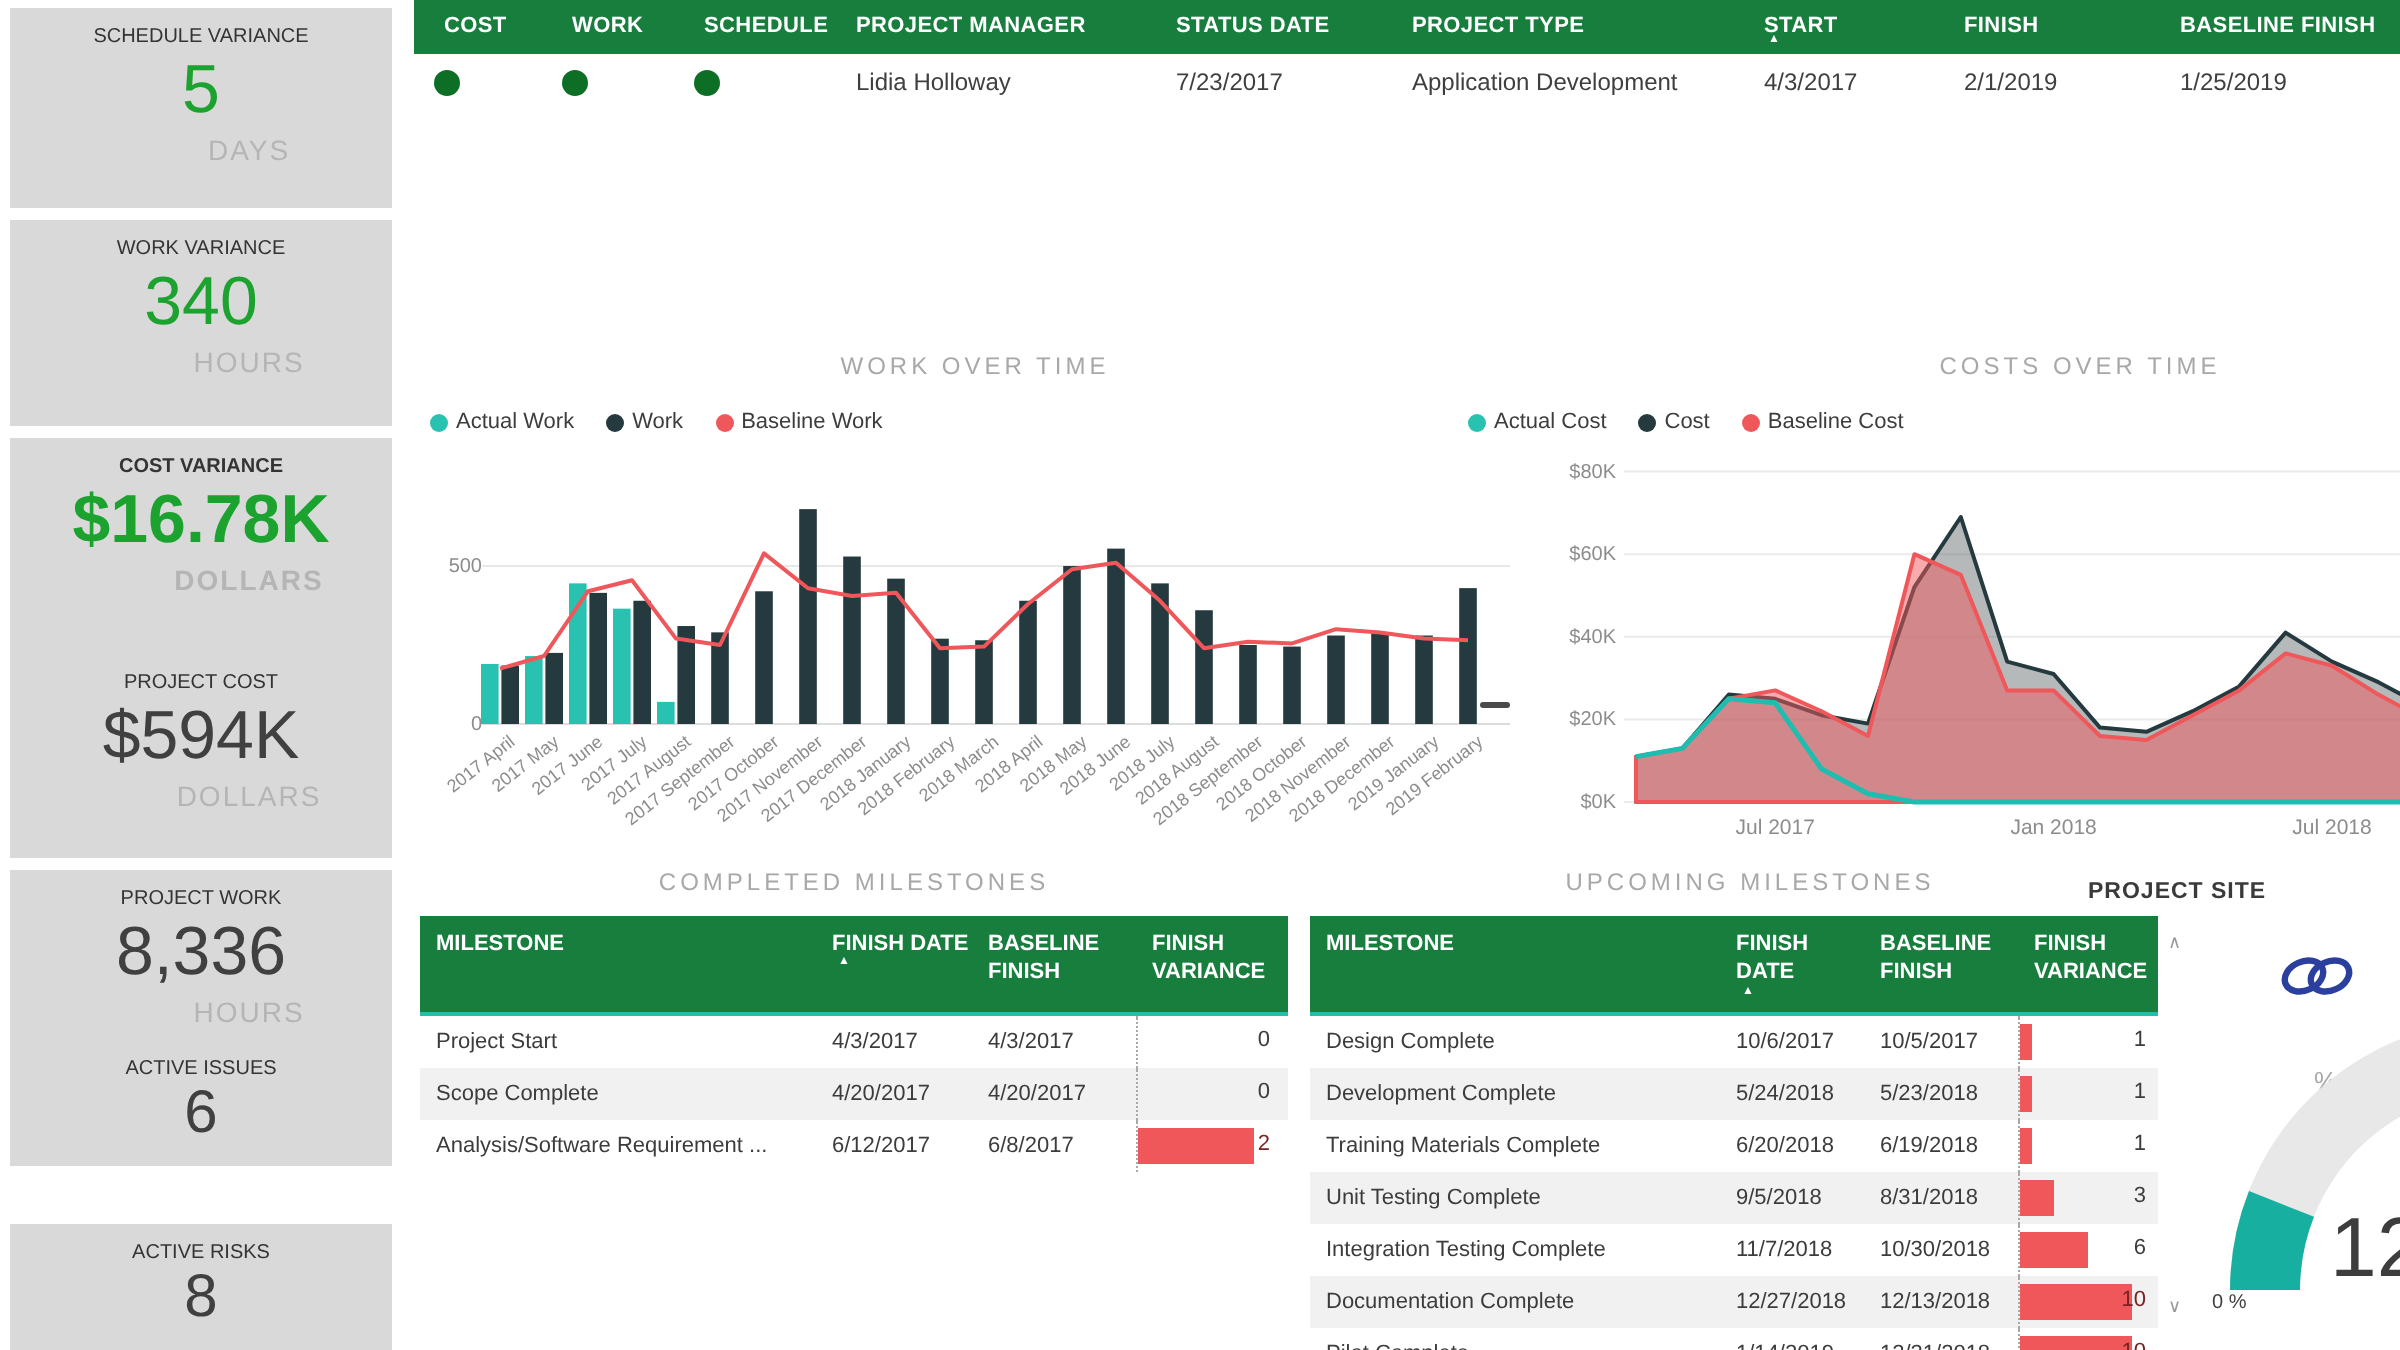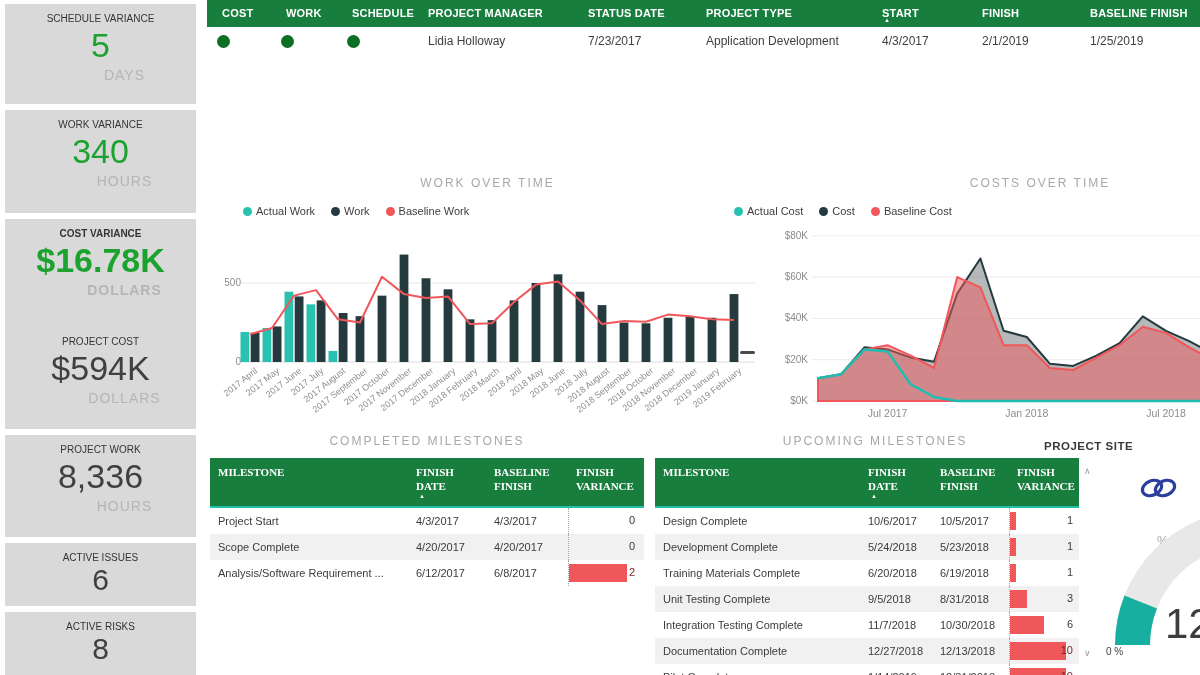--- a/index.html
+++ b/index.html
@@ -25,21 +25,21 @@
   .viz-title{position:absolute;font-size:12px;letter-spacing:2px;color:#a8a8a8;text-align:center;}
   .legend{position:absolute;display:flex;gap:16px;font-size:11px;color:#3d3d3d;align-items:center;}
   .legend-item{display:flex;align-items:center;gap:4px;}
   .legend-dot{width:9px;height:9px;border-radius:50%;}
   svg{position:absolute;}
   #work-chart{overflow:visible;}
   
   .ms-table{position:absolute;font-size:11px;color:#3c3c3c;}
   .ms-header{display:flex;background:#177e3e;color:#fff;font-weight:bold;height:50px;
              border-bottom:2px solid #21c0ad;box-sizing:border-box;}
-  .ms-hcell{padding:7px 0 0 8px;box-sizing:border-box;line-height:1.3;position:relative;font-family:Liberation Serif, serif;}
+  .ms-hcell{padding:7px 0 0 8px;box-sizing:border-box;line-height:1.3;position:relative;}
   .ms-sort{font-size:6px;line-height:4px;margin-left:3px;}
   .ms-row{display:flex;height:26px;align-items:center;}
   .ms-row.alt{background:#f1f1f1;}
   .ms-cell{padding-left:8px;box-sizing:border-box;white-space:nowrap;overflow:hidden;}
   .var-cell{position:relative;height:26px;border-left:1px dotted #a9a9a9;padding:0;}
   .var-bar{position:absolute;left:0;top:4px;height:18px;background:#f0575a;}
   .var-num{position:absolute;right:5px;top:6px;font-size:11px;}
   .scroll-glyph{position:absolute;font-size:9px;color:#9a9a9a;}
   
   #project-site-title{position:absolute;left:1044px;top:440px;font-size:11.5px;font-weight:bold;
@@ -73,21 +73,21 @@
       <div class="kpi-card" style="top: 327px; height: 102px;">
         <div class="kpi-title">PROJECT COST</div>
         <div class="kpi-value">$594K</div>
         <div class="kpi-unit">DOLLARS</div>
       </div>
       <div class="kpi-card" style="top: 435px; height: 102px;">
         <div class="kpi-title">PROJECT WORK</div>
         <div class="kpi-value">8,336</div>
         <div class="kpi-unit">HOURS</div>
       </div>
-      <div class="kpi-card short" style="top: 543px; height: 63px; text-align: center;">
+      <div class="kpi-card short" style="top: 520px; height: 63px; text-align: center;">
         <div class="kpi-title">ACTIVE ISSUES</div>
         <div class="kpi-value">6</div>
       </div>
       <div class="kpi-card short" style="top: 612px; height: 75px;">
         <div class="kpi-title">ACTIVE RISKS</div>
         <div class="kpi-value">8</div>
       </div>
     </div>
 
   <div id="summary">
@@ -115,21 +115,21 @@
         <div class="sum-cell" style="width: 160px;">Lidia Holloway</div>
         <div class="sum-cell" style="width: 118px;">7/23/2017</div>
         <div class="sum-cell" style="width: 176px;">Application Development</div>
         <div class="sum-cell" style="width: 100px;">4/3/2017</div>
         <div class="sum-cell" style="width: 108px;">2/1/2019</div>
         <div class="sum-cell" style="width: 125px;">1/25/2019</div>
       </div>
     </div>
 
   <div class="viz-title" style="left:215px;top:176px;width:545px;">WORK OVER TIME</div>
-  <div class="legend" id="work-legend" style="left:215px;top:205px;margin-left:28px;">
+  <div class="legend" id="work-legend" style="left:215px;top:205px;">
       <div class="legend-item">
         <span class="legend-dot" style="background: rgb(41, 193, 175);"></span>
         <span>Actual Work</span>
       </div>
       <div class="legend-item">
         <span class="legend-dot" style="background: rgb(37, 58, 62);"></span>
         <span>Work</span>
       </div>
       <div class="legend-item">
         <span class="legend-dot" style="background: rgb(240, 87, 90);"></span>

